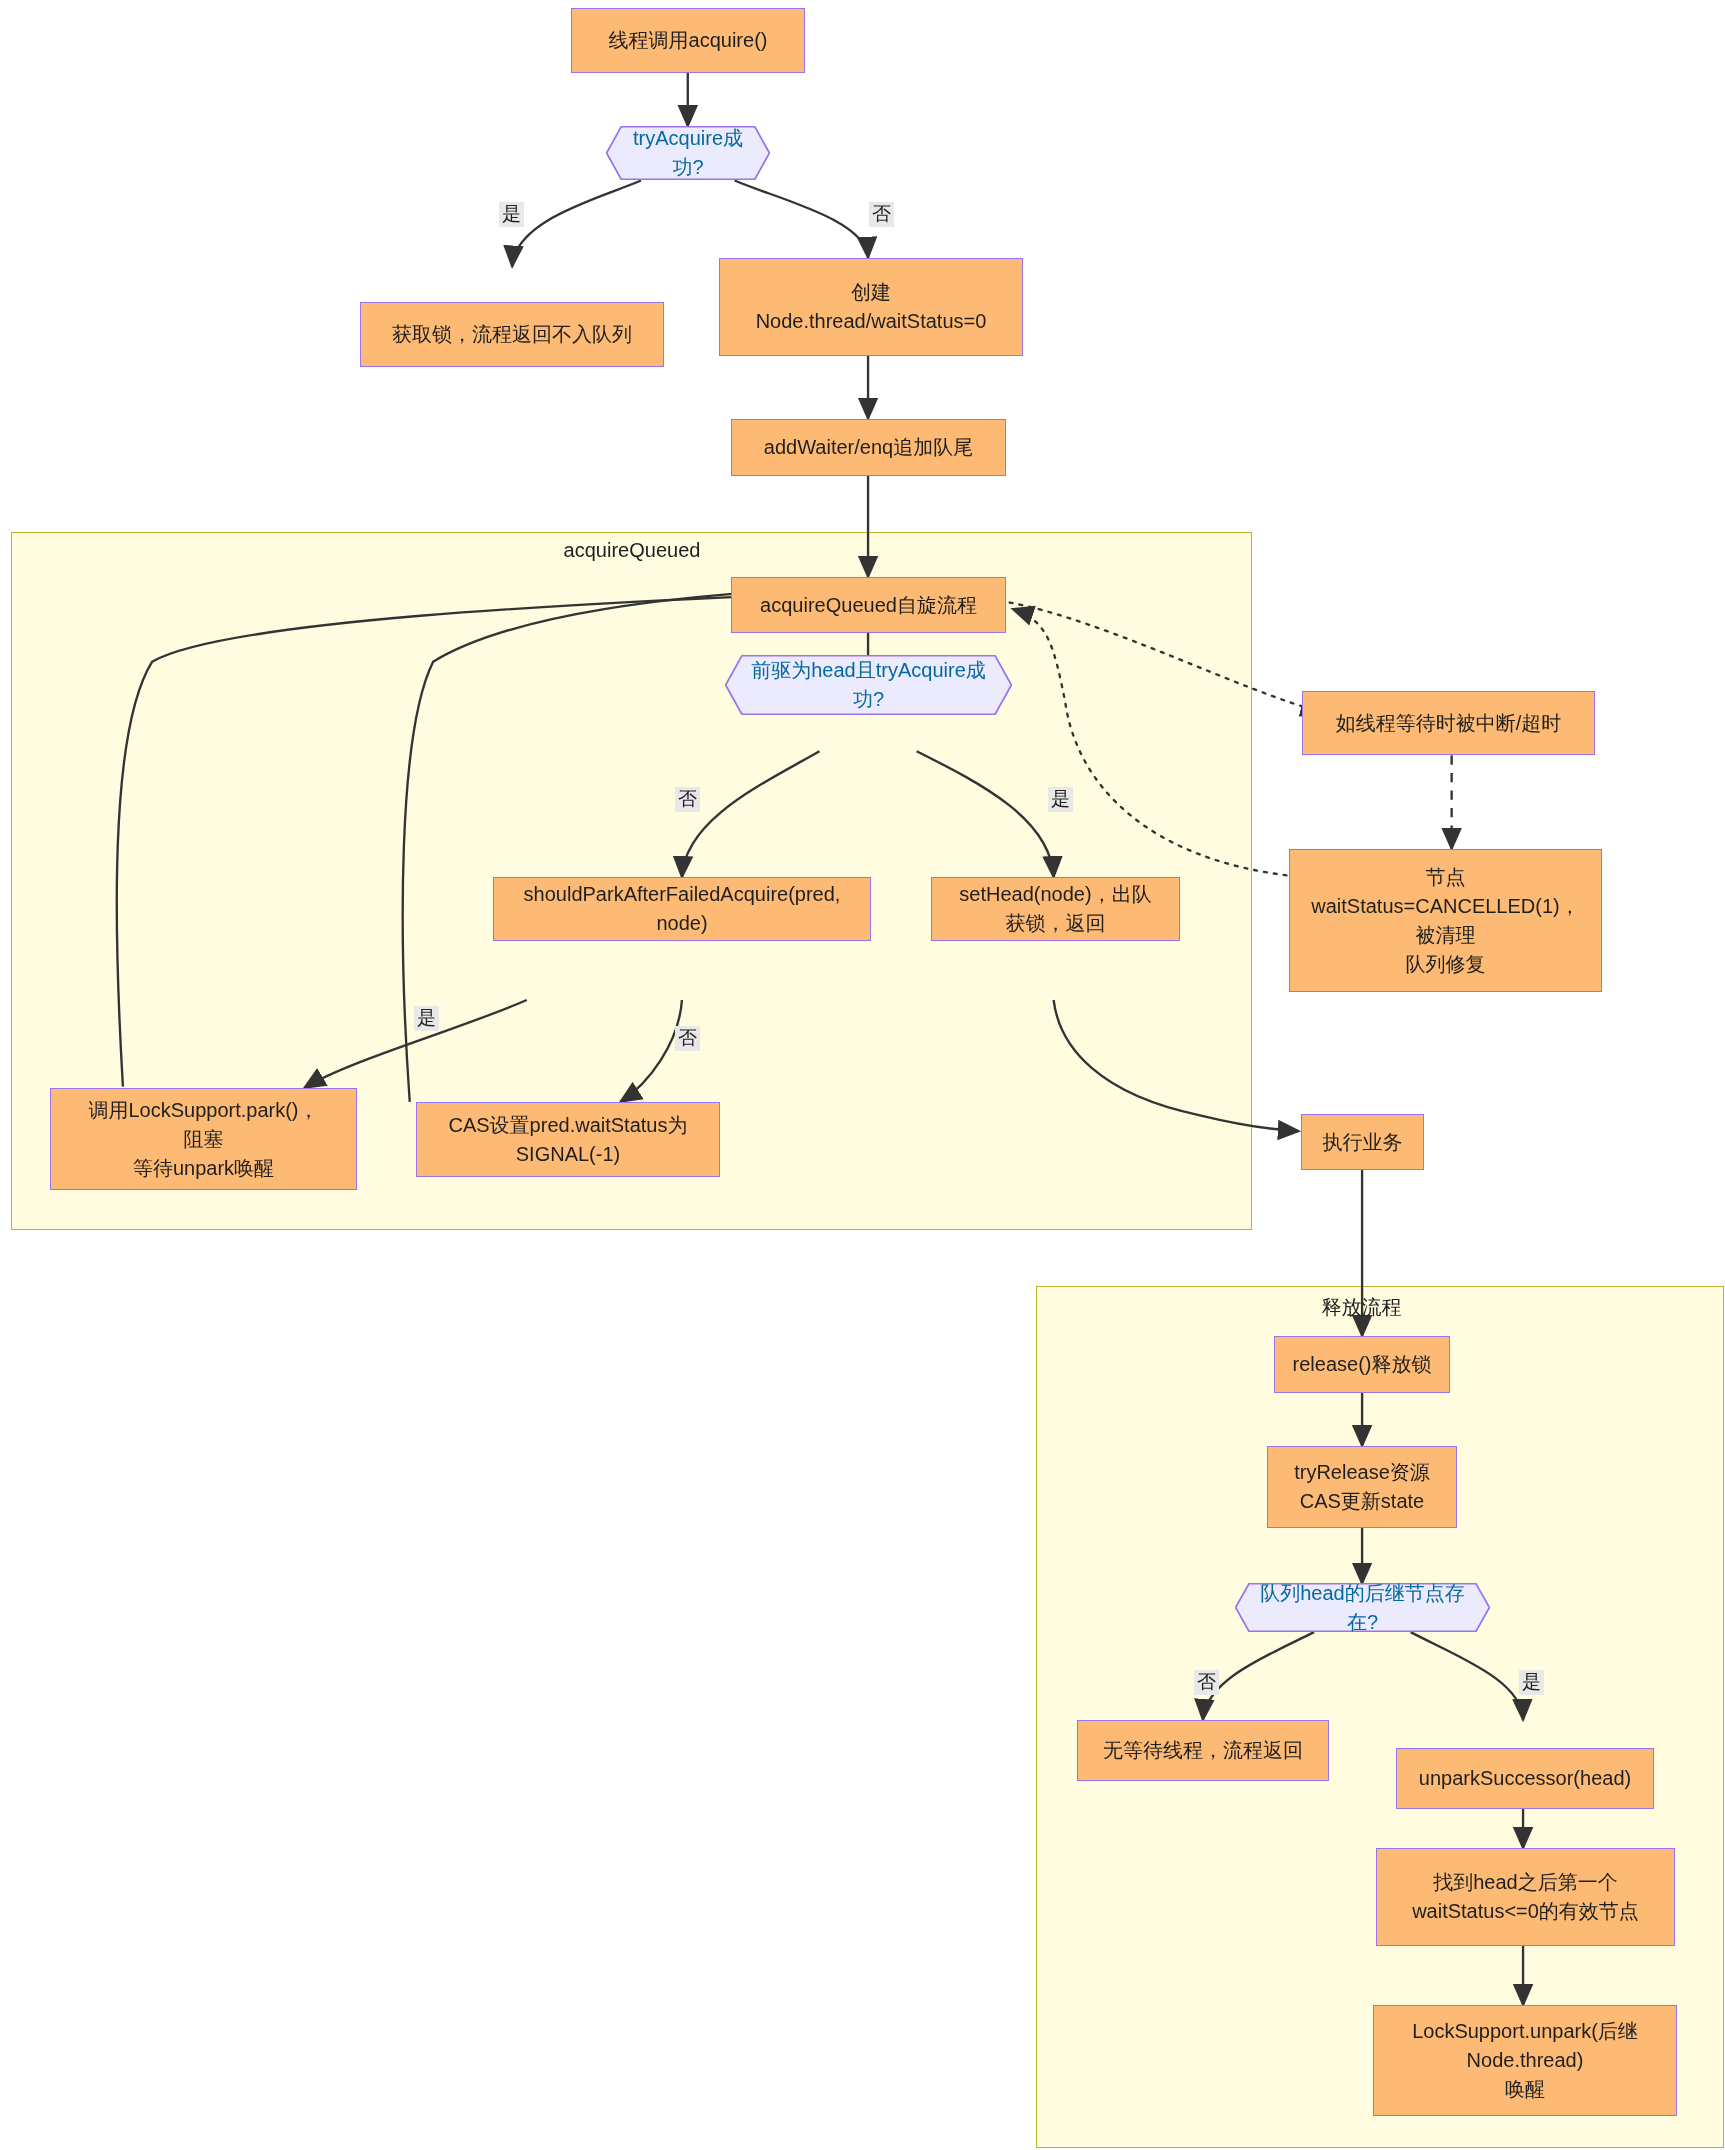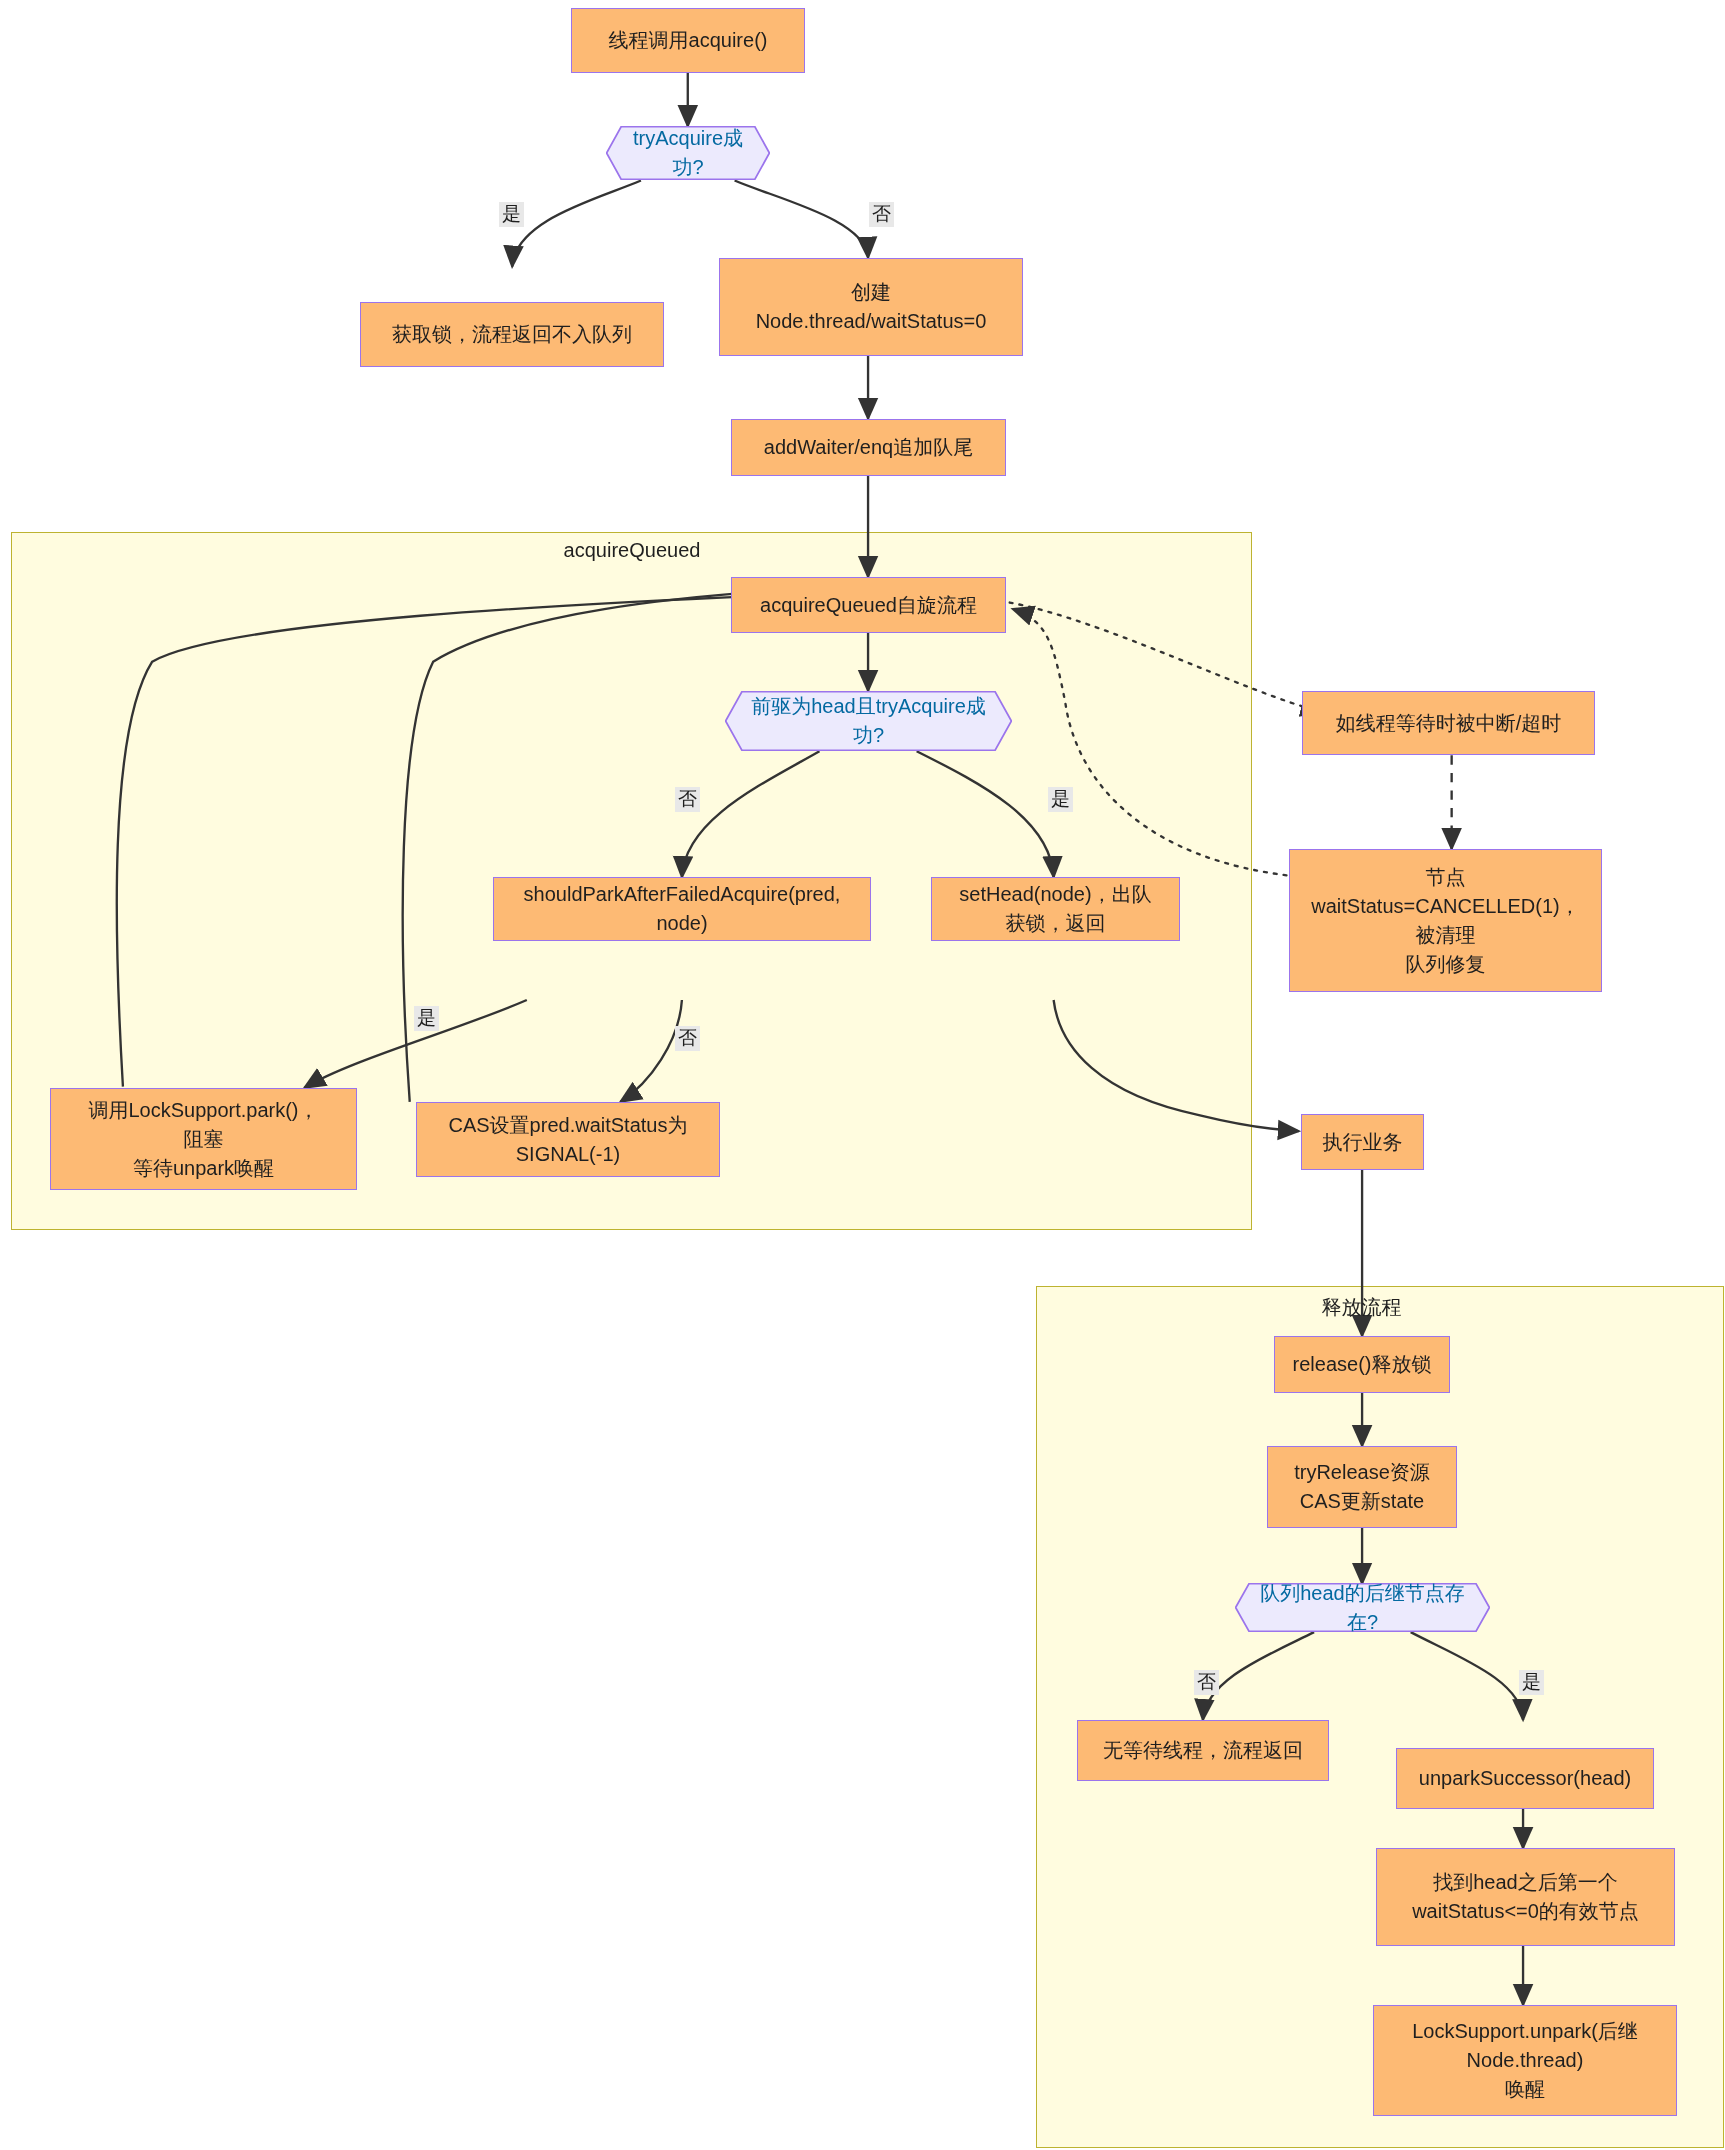--- a/index.html
+++ b/index.html
@@ -115,21 +115,21 @@
       <div>addWaiter/enq追加队尾</div>
     </div>
   </div>
 
   <div class="node" style="left:731px;top:577px;width:275px;height:56px;">
     <div>
       <div>acquireQueued自旋流程</div>
     </div>
   </div>
 
-  <div class="hexnode" style="left:725px;top:691px;width:287px;height:60px;">
+  <div class="hexnode" style="left:725px;top:655px;width:287px;height:60px;">
     <svg class="hexbg" viewBox="0 0 490 103" preserveAspectRatio="none">
       <polygon points="29,1 461,1 489,51.5 461,102 29,102 1,51.5" fill="#ECEAFD" stroke="#9B74EC" stroke-width="3"></polygon>
     </svg>
     <div class="hextxt">
       <div>前驱为head且tryAcquire成</div>
       <div>功?</div>
     </div>
   </div>
 
   <div class="node" style="left:493px;top:877px;width:378px;height:64px;padding:0 8.2px;">

